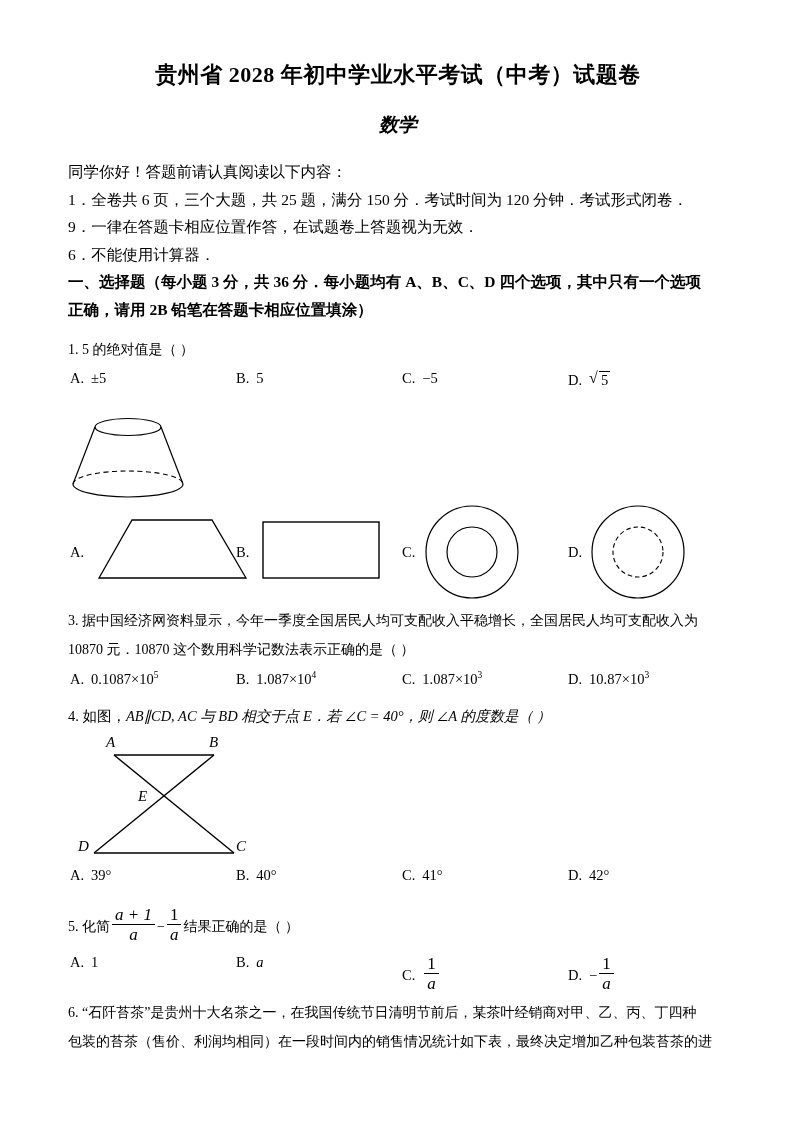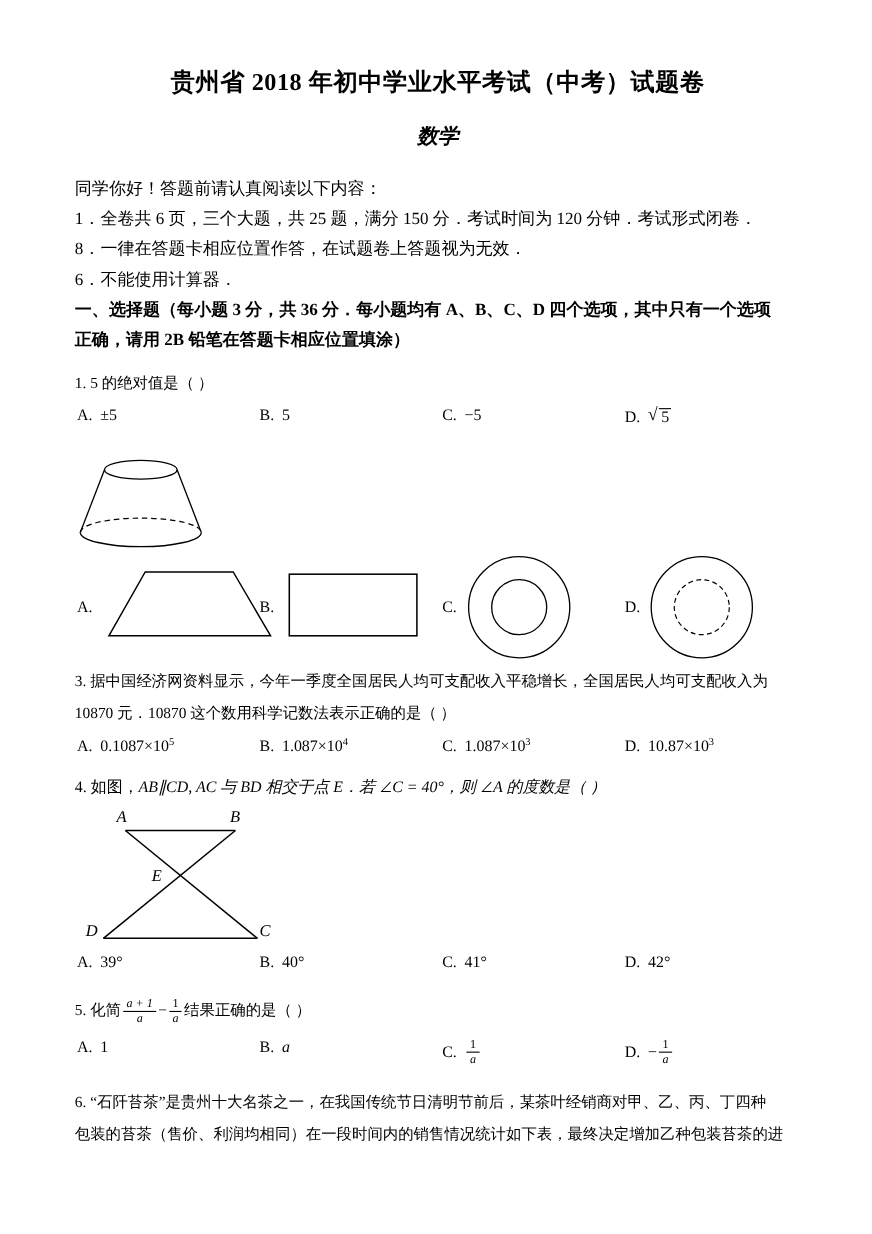--- a/index.html
+++ b/index.html
@@ -88,21 +88,21 @@
   .opt.d { left: 500px; }
   .opt-lbl { margin-right: 7px; }
 
   i.v { font-style: italic; font-family: Liberation Serif, serif; }
 
   
   .frac {
     display: inline-block;
     vertical-align: -0.52em;
     text-align: center;
-    font-size: 11px;
+    font-size: 17px;
     line-height: 1.12;
     margin: 0 2px;
   }
   .frac .num { display: block; padding: 0 3px; }
   .frac .den { display: block; border-top: 1px solid #000; padding: 0 3px; }
 
   
   .radical {
     display: inline-block;
     position: relative;
@@ -134,27 +134,27 @@
   }
   svg { display: block; }
   .fig-abs { position: absolute; }
 </style>
 </head>
 <body>
 
 <div class="page">
   <div class="content">
 
-    <div class="doc-title">贵州省 2018 年初中学业水平考试（中考）试题卷</div>
+    <div class="doc-title">贵州省 2028 年初中学业水平考试（中考）试题卷</div>
     <div class="doc-subject">数学</div>
 
     <div class="instructions">
       <div class="instr-line">同学你好！答题前请认真阅读以下内容：</div>
       <div class="instr-line">1．全卷共 6 页，三个大题，共 25 题，满分 150 分．考试时间为 120 分钟．考试形式闭卷．</div>
-      <div class="instr-line">8．一律在答题卡相应位置作答，在试题卷上答题视为无效．</div>
+      <div class="instr-line">9．一律在答题卡相应位置作答，在试题卷上答题视为无效．</div>
       <div class="instr-line">6．不能使用计算器．</div>
       <div class="section-head">一、选择题（每小题 3 分，共 36 分．每小题均有 A、B、C、D 四个选项，其中只有一个选项</div>
       <div class="section-head">正确，请用 2B 铅笔在答题卡相应位置填涂）</div>
     </div>
 
     <div style="height:12px"></div>
     <div class="q-stem">
       <span>1.</span>
       <span>5 的绝对值是（      ）</span>
     </div>

